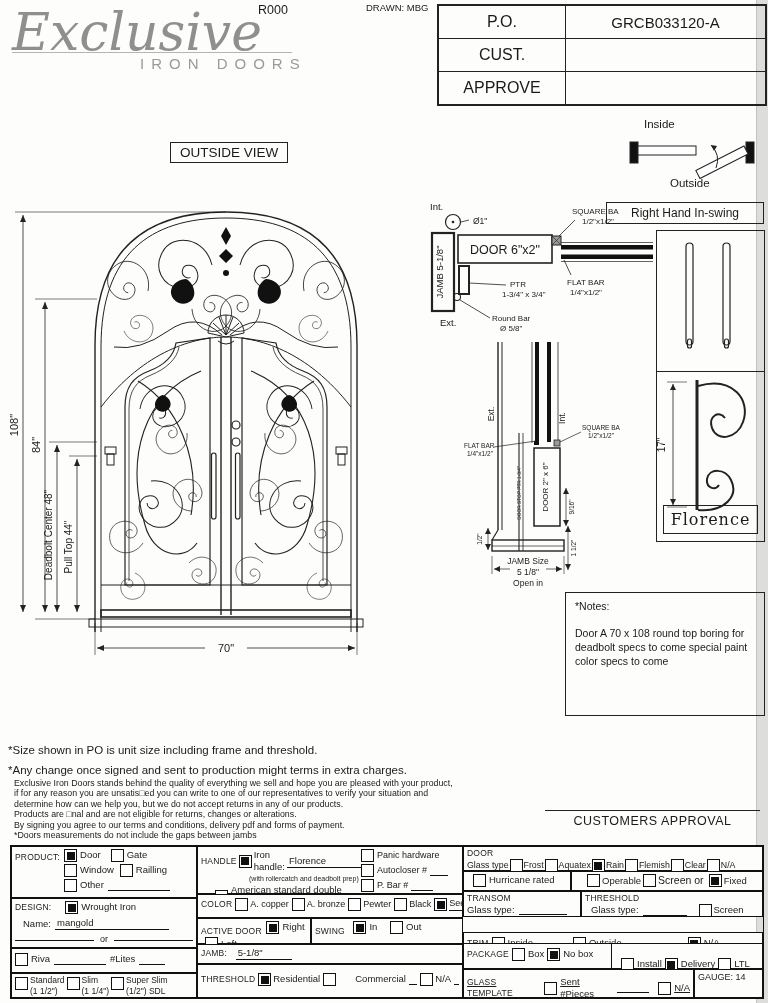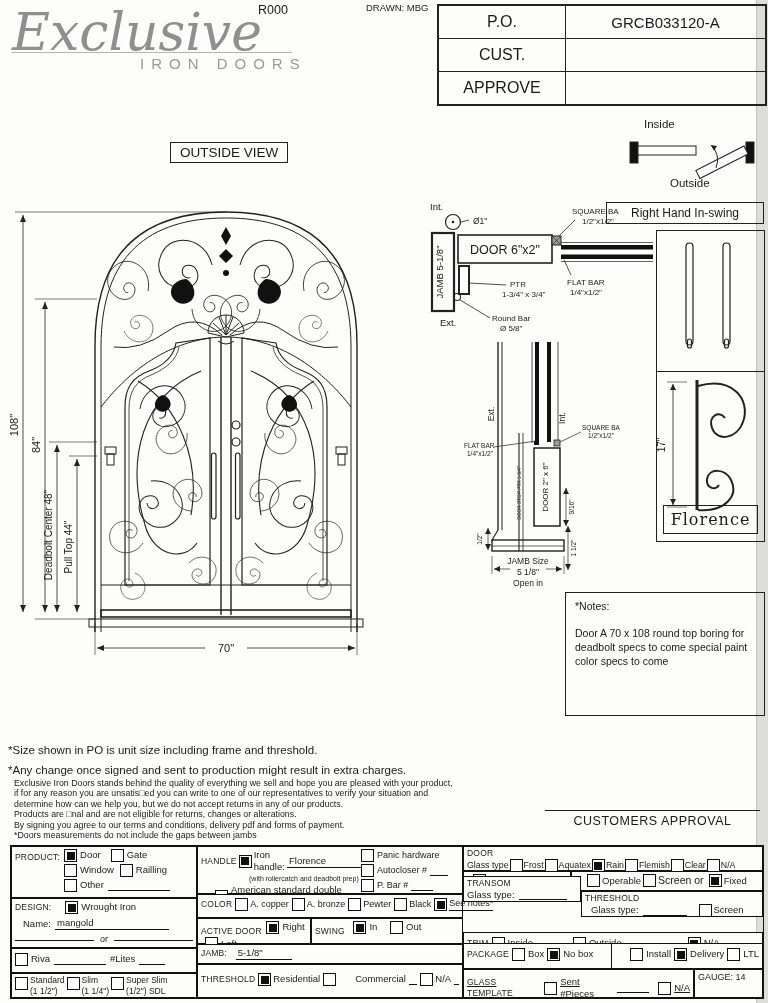--- a/index.html
+++ b/index.html
@@ -291,21 +291,21 @@
          font-family:'DejaVu Serif',serif;font-size:16px;letter-spacing:1px;">Florence</div>
   </div>
 
   <div class="abs framed" style="left:565px;top:592px;width:200px;height:124px;padding:7px 9px;box-sizing:border-box;">
     <div style="font-size:10.5px;">*Notes:</div>
     <div style="font-size:10.5px;margin-top:14px;line-height:1.35;">Door A 70 x 108 round top boring for deadbolt specs to come special paint color specs to come</div>
   </div>
 
   <div class="abs" style="left:8px;top:744px;width:560px;">
     <div style="font-size:11.5px;margin-bottom:8px;">*Size shown in PO is unit size including frame and threshold.</div>
-    <div style="font-size:11.5px;margin-bottom:2px;">*Any change once signed and sent to production might result in extra charges.</div>
+    <div style="font-size:11.5px;margin-bottom:2px;">*Any change once signed and sent to production might terms in extra charges.</div>
     <div style="font-size:8.8px;line-height:1.18;margin-left:6px;">
       <div>Exclusive Iron Doors stands behind the quality of everything we sell and hope you are pleased with your product,</div>
       <div>if for any reason you are unsatis□ed you can write to one of our representatives to verify your situation and</div>
       <div>determine how can we help you, but we do not accept returns in any of our products.</div>
       <div>Products are □nal and are not eligible for returns, changes or alterations.</div>
       <div>By signing you agree to our terms and conditions, delivery pdf and forms of payment.</div>
       <div>*Doors measurements do not include the gaps between jambs</div>
     </div>
   </div>
 
@@ -536,21 +536,21 @@
       <div class="row" style="gap:2px;">
         <span class="cb" style="margin-left:12px;" data-checked="false"></span>
           <span>Operable</span>
         <span class="cb" data-checked="false"></span>
           <span style="font-size:10.5px;">Screen or</span>
         <span class="cb" style="margin-left:3px;" data-checked="true"></span>
           <span>Fixed</span>
       </div>
     </div>
 
-    <div class="cell" style="left:452px;top:30px;width:118px;height:26px;padding:1px 3px;">
+    <div class="cell" style="left:452px;top:45px;width:118px;height:26px;padding:1px 3px;">
       <div class="flabel">TRANSOM</div>
       <div class="row">
           <span>Glass type:</span>
         <span class="bl" style="width:48px;"></span>
         </div>
     </div>
     <div class="cell" style="left:570px;top:45px;width:182px;height:26px;padding:1px 3px;">
       <div class="flabel">THRESHOLD</div>
       <div class="row">
           <span style="margin-left:6px;">Glass type:</span>
@@ -579,21 +579,21 @@
     <div class="cell" style="left:452px;top:97px;width:160px;height:26px;">
       <div class="row" style="gap:3px;margin-top:2px;">
         <span class="flabel">PACKAGE</span>
         <span class="cb" data-checked="false"></span>
           <span>Box</span>
         <span class="cb" data-checked="true"></span>
           <span>No box</span>
       </div>
     </div>
     <div class="cell" style="left:600px;top:97px;width:152px;height:26px;">
-      <div class="row" style="gap:3px;margin-top:2px;justify-content:flex-end;">
+      <div class="row" style="gap:3px;margin-top:12px;">
         <span class="cb" style="margin-left:6px;" data-checked="false"></span>
           <span>Install</span>
         <span class="cb" data-checked="true"></span>
           <span>Delivery</span>
         <span class="cb" data-checked="false"></span>
           <span>LTL</span>
       </div>
     </div>
 
     <div class="cell" style="left:452px;top:123px;width:231px;height:29px;">

